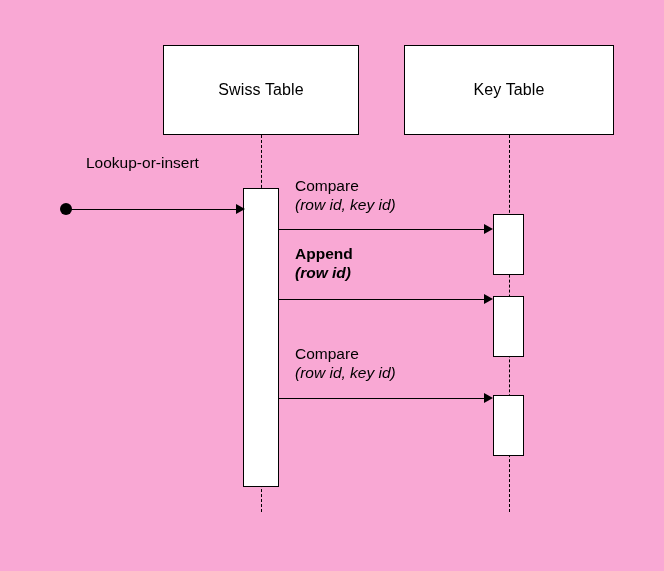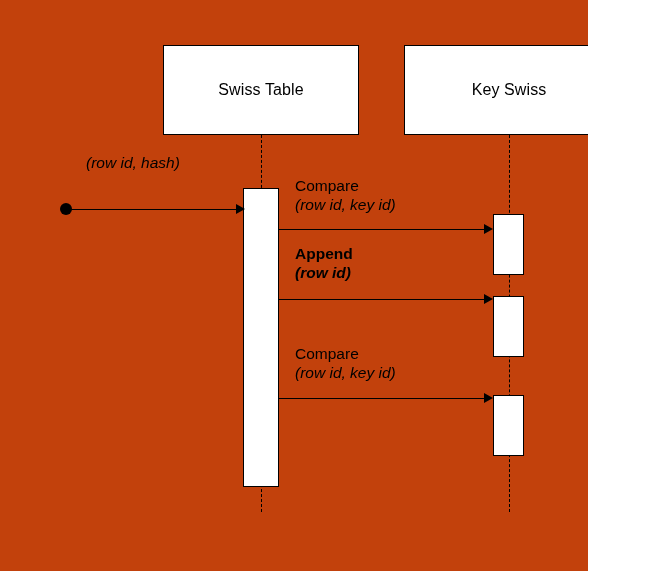--- a/index.html
+++ b/index.html
@@ -6,23 +6,23 @@
     margin: 0;
     padding: 0;
     background: #ffffff;
   }
   body {
     font-family: "Liberation Sans", sans-serif;
     -webkit-font-smoothing: antialiased;
   }
   #canvas {
     position: relative;
-    width: 588px;
+    width: 664px;
     height: 571px;
-    background: #c2410c;
+    background: #f9a8d4;
     overflow: hidden;
   }
   
   .participant-box {
     position: absolute;
     box-sizing: border-box;
     border: 1.6px solid #000000;
     background: #ffffff;
     display: flex;
     align-items: center;
@@ -91,32 +91,32 @@
 <body>
 
 <div id="canvas">
 
   <div class="participant-box" style="left:163px; top:45px; width:196px; height:90px;">
     <span class="participant-label">Swiss Table</span>
   </div>
   <div class="lifeline" style="left:261px; top:135px; height:377px;"></div>
 
   <div class="participant-box" style="left:404px; top:45px; width:210px; height:90px;">
-    <span class="participant-label">Key Swiss</span>
+    <span class="participant-label">Key Table</span>
   </div>
   <div class="lifeline" style="left:509px; top:135px; height:377px;"></div>
 
   <div class="activation" style="left:243px; top:188px; width:36px; height:299px;"></div>
 
   <div class="activation" style="left:493px; top:214px; width:31px; height:61px;"></div>
   <div class="activation" style="left:493px; top:296px; width:31px; height:61px;"></div>
   <div class="activation" style="left:493px; top:395px; width:31px; height:61px;"></div>
 
   <div class="msg-label" style="left:86px; top:153px;">
-    <span class="params">(row id, hash)</span>
+    <span class="title">Lookup-or-insert</span>
   </div>
   <div class="msg-startdot" style="left:60px; top:203px;"></div>
   <div class="msg-line" style="left:66px; top:209px; width:171px;"></div>
   <div class="msg-head" style="left:236px; top:204px;"></div>
 
   <div class="msg-label" style="left:295px; top:176px;">
     <span class="title">Compare</span>
     <span class="params">(row id, key id)</span>
   </div>
   <div class="msg-line" style="left:279px; top:229px; width:206px;"></div>

